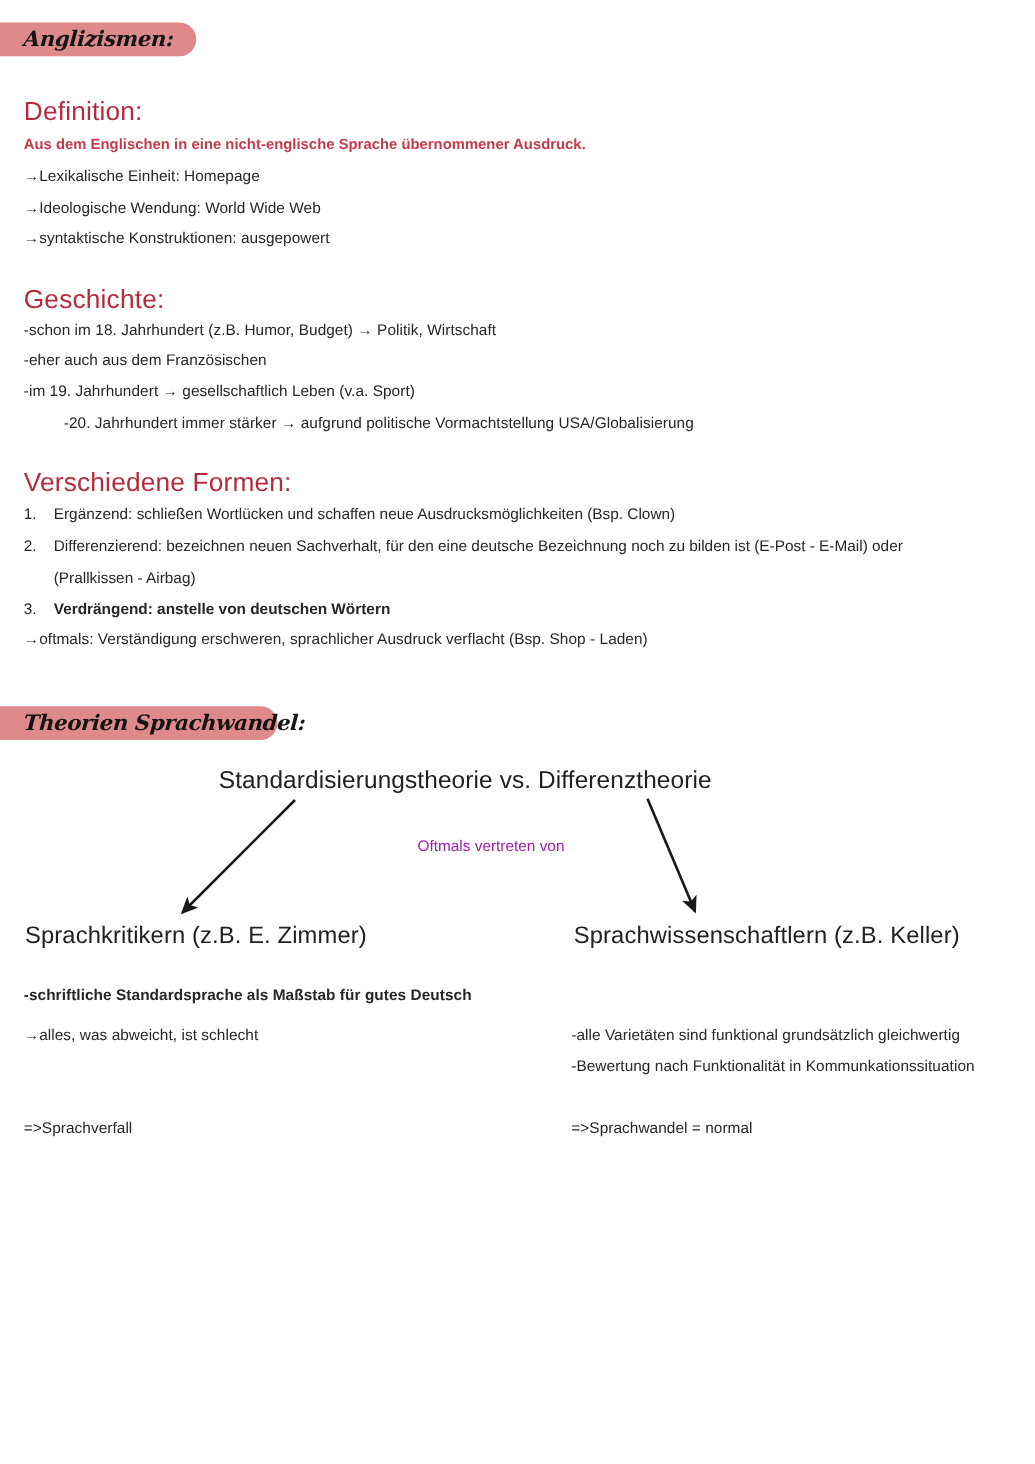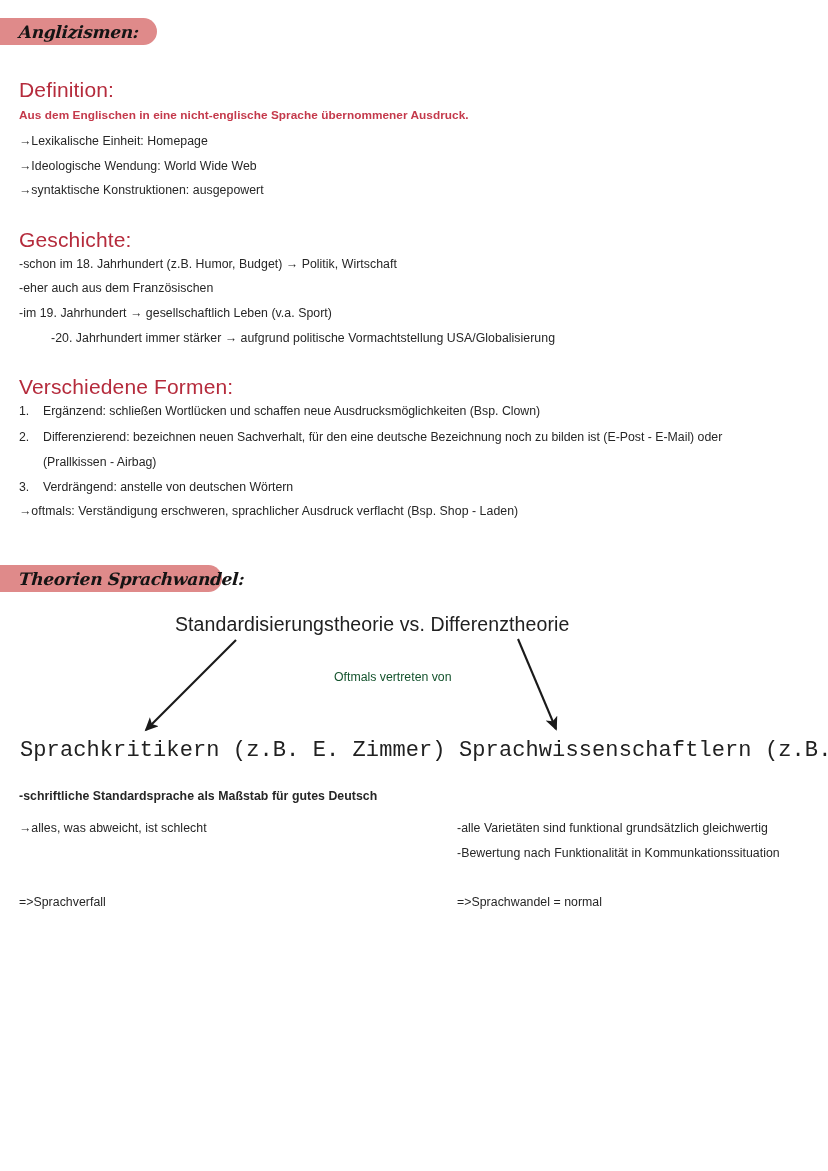--- a/index.html
+++ b/index.html
@@ -98,32 +98,31 @@
     letter-spacing: 0.1px;
     white-space: nowrap;
     text-align: right;
   }
 
   .diagram-mid-label {
     position: absolute;
     left: 334px;
     top: 670px;
     font-size: 12.3px;
-    color: #14532d;
+    color: #a21caf;
     white-space: nowrap;
   }
 
   .col-heading {
     position: absolute;
     top: 738px;
-    font-size: 22px;
+    font-size: 19px;
     color: #212121;
     letter-spacing: 0.1px;
     white-space: nowrap;
-    font-family: Liberation Mono, monospace;
   }
   #col-left-heading  { left: 20px; }
   #col-right-heading { left: 459px; }
 
   .arrows {
     position: absolute;
     left: 0;
     top: 0;
     width: 828px;
     height: 1171px;
@@ -155,21 +154,21 @@
 
   <div class="num-marker" style="top:404px;">1.</div>
   <div class="numbered" style="left:43px; top:404px;">Ergänzend: schließen Wortlücken und schaffen neue Ausdrucksmöglichkeiten (Bsp. Clown)</div>
 
   <div class="num-marker" style="top:430px;">2.</div>
   <div class="numbered" style="left:43px; top:430px;">Differenzierend: bezeichnen neuen Sachverhalt, für den eine deutsche Bezeichnung noch zu bilden ist (E-Post - E-Mail) oder</div>
 
   <div class="numbered" style="left:43px; top:455px;">(Prallkissen - Airbag)</div>
 
   <div class="num-marker" style="top:480px;">3.</div>
-  <div class="numbered" style="left:43px; top:480px;">Verdrängend: anstelle von deutschen Wörtern</div>
+  <div class="numbered" style="left:43px; top:480px;font-weight:bold;">Verdrängend: anstelle von deutschen Wörtern</div>
 
   <div class="line" style="left:19px; top:504px;">→oftmals: Verständigung erschweren, sprachlicher Ausdruck verflacht (Bsp. Shop - Laden)</div>
 
   <div class="banner" id="banner-theorien">
     <span class="banner-text">Theorien Sprachwandel:</span>
   </div>
 
   <div class="diagram-title">Standardisierungstheorie vs. Differenztheorie</div>
   <div class="diagram-mid-label">Oftmals vertreten von</div>
 

